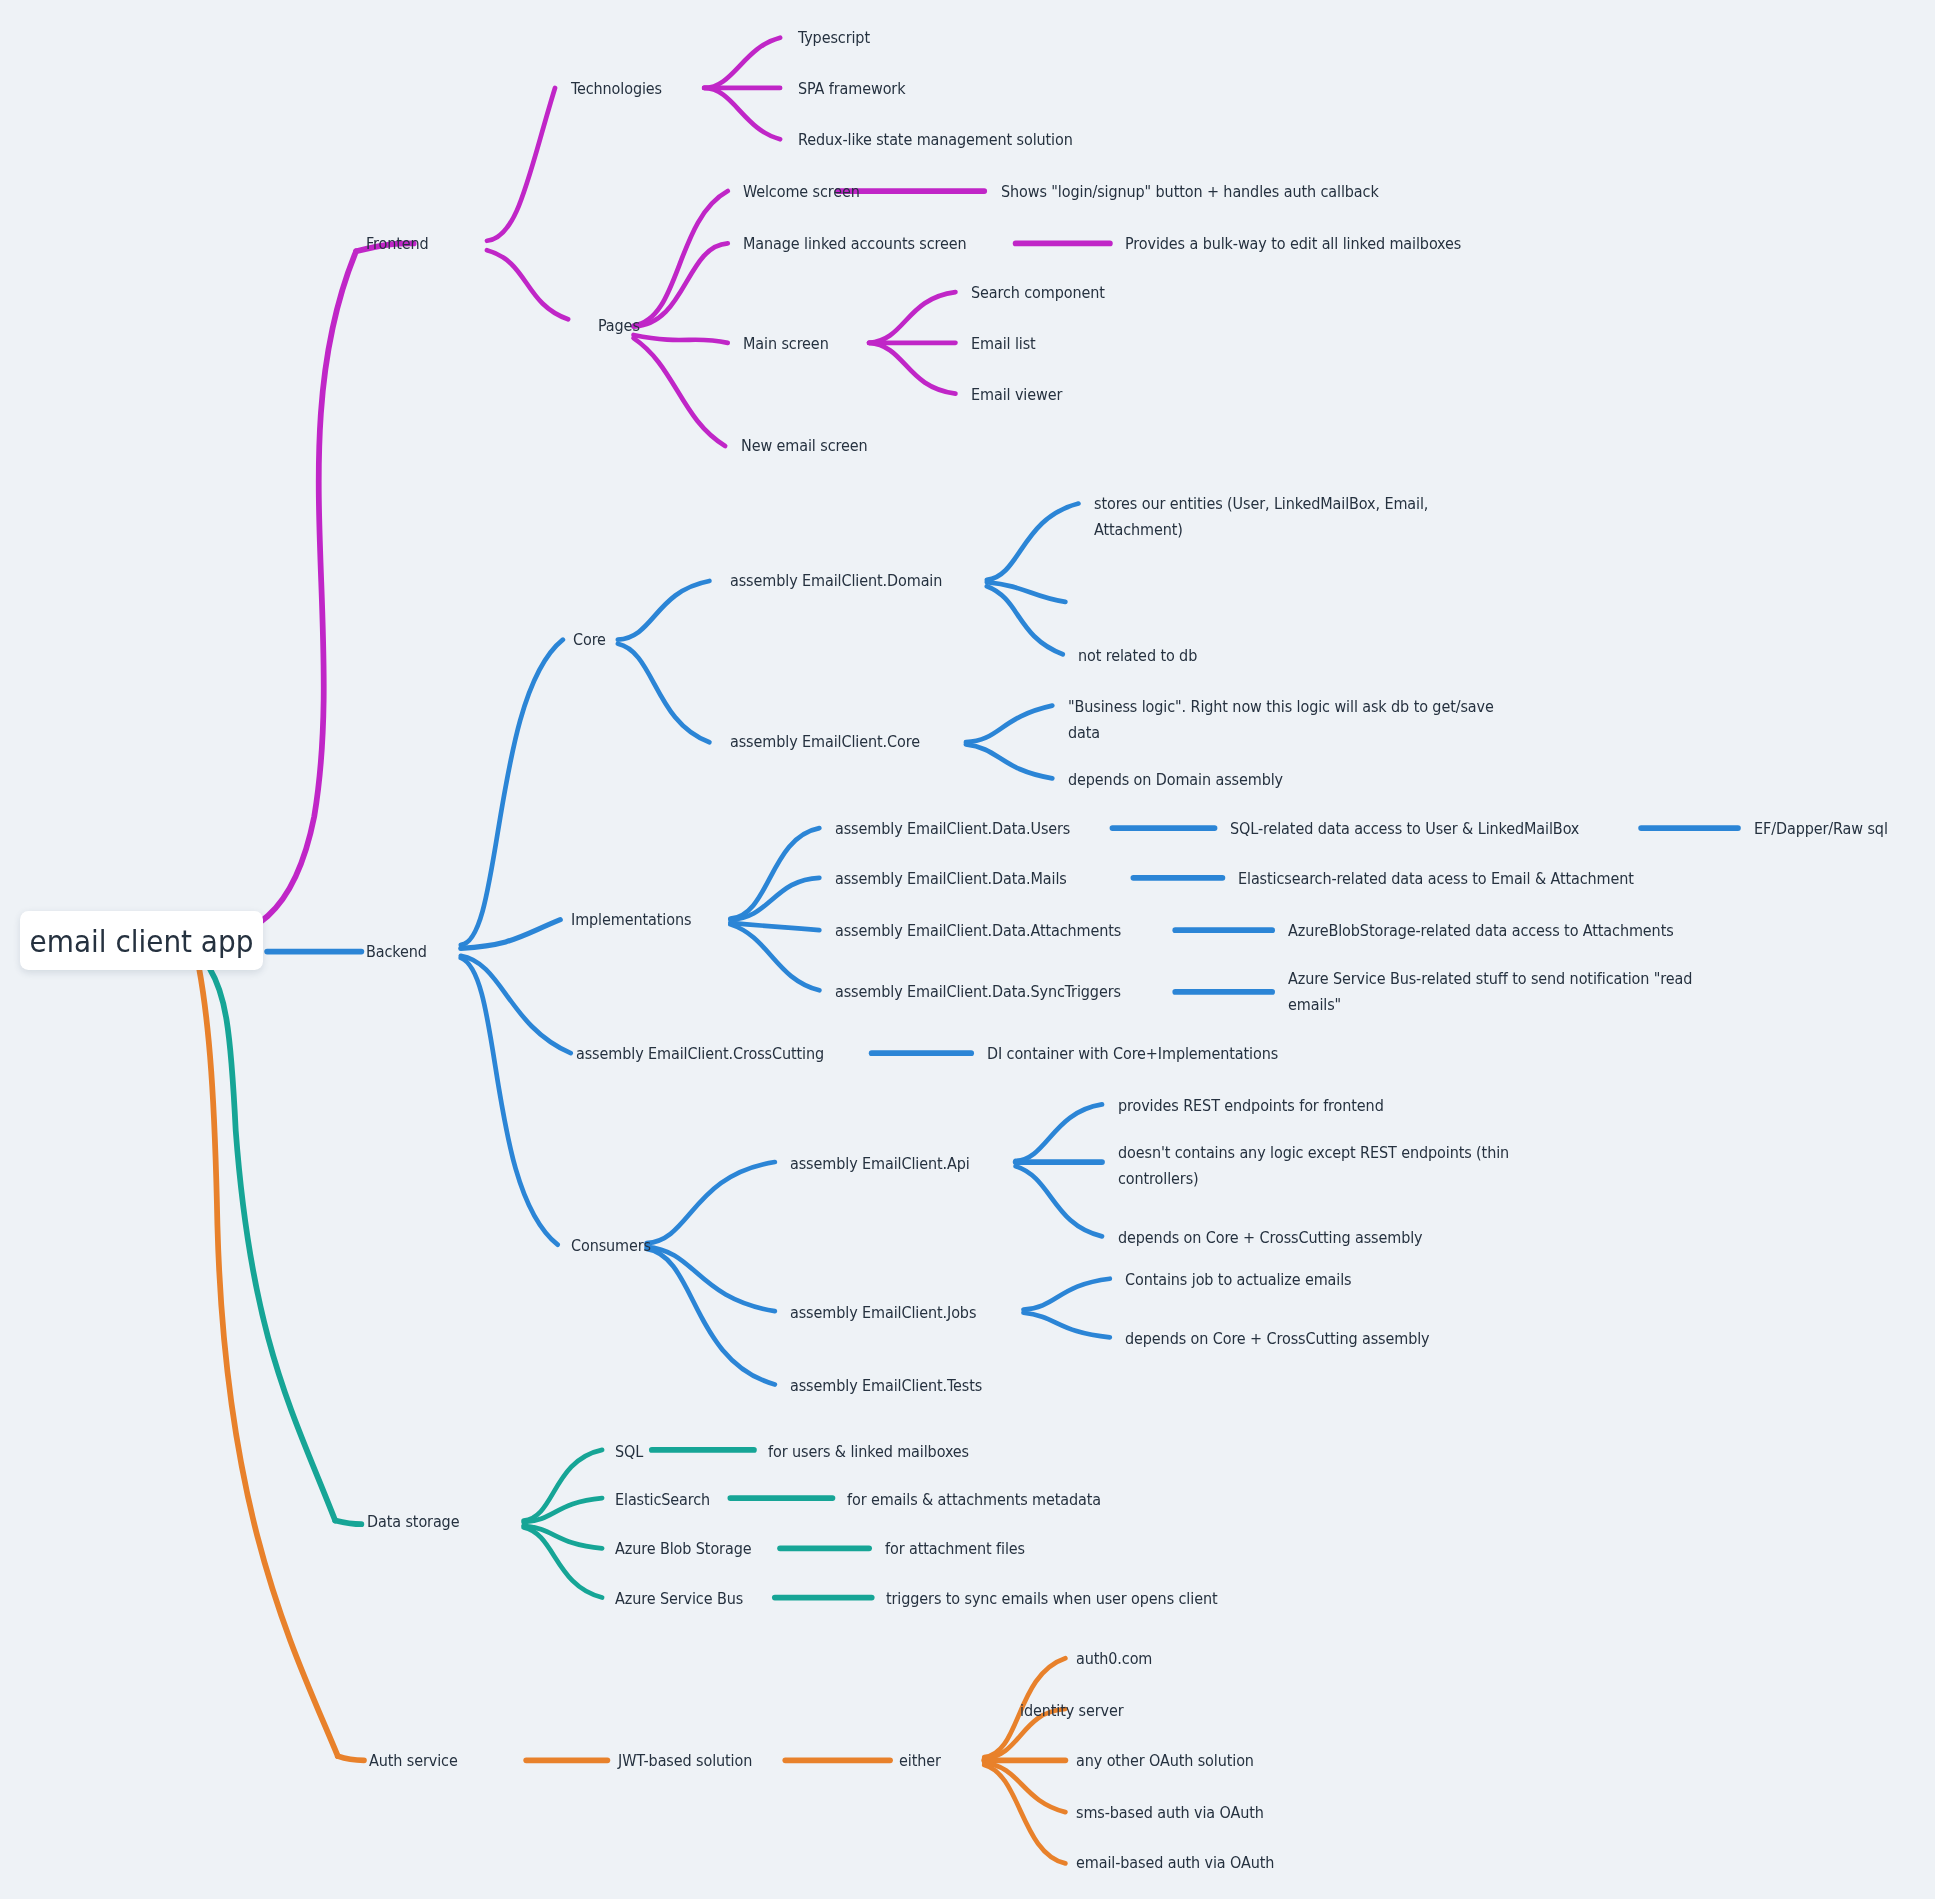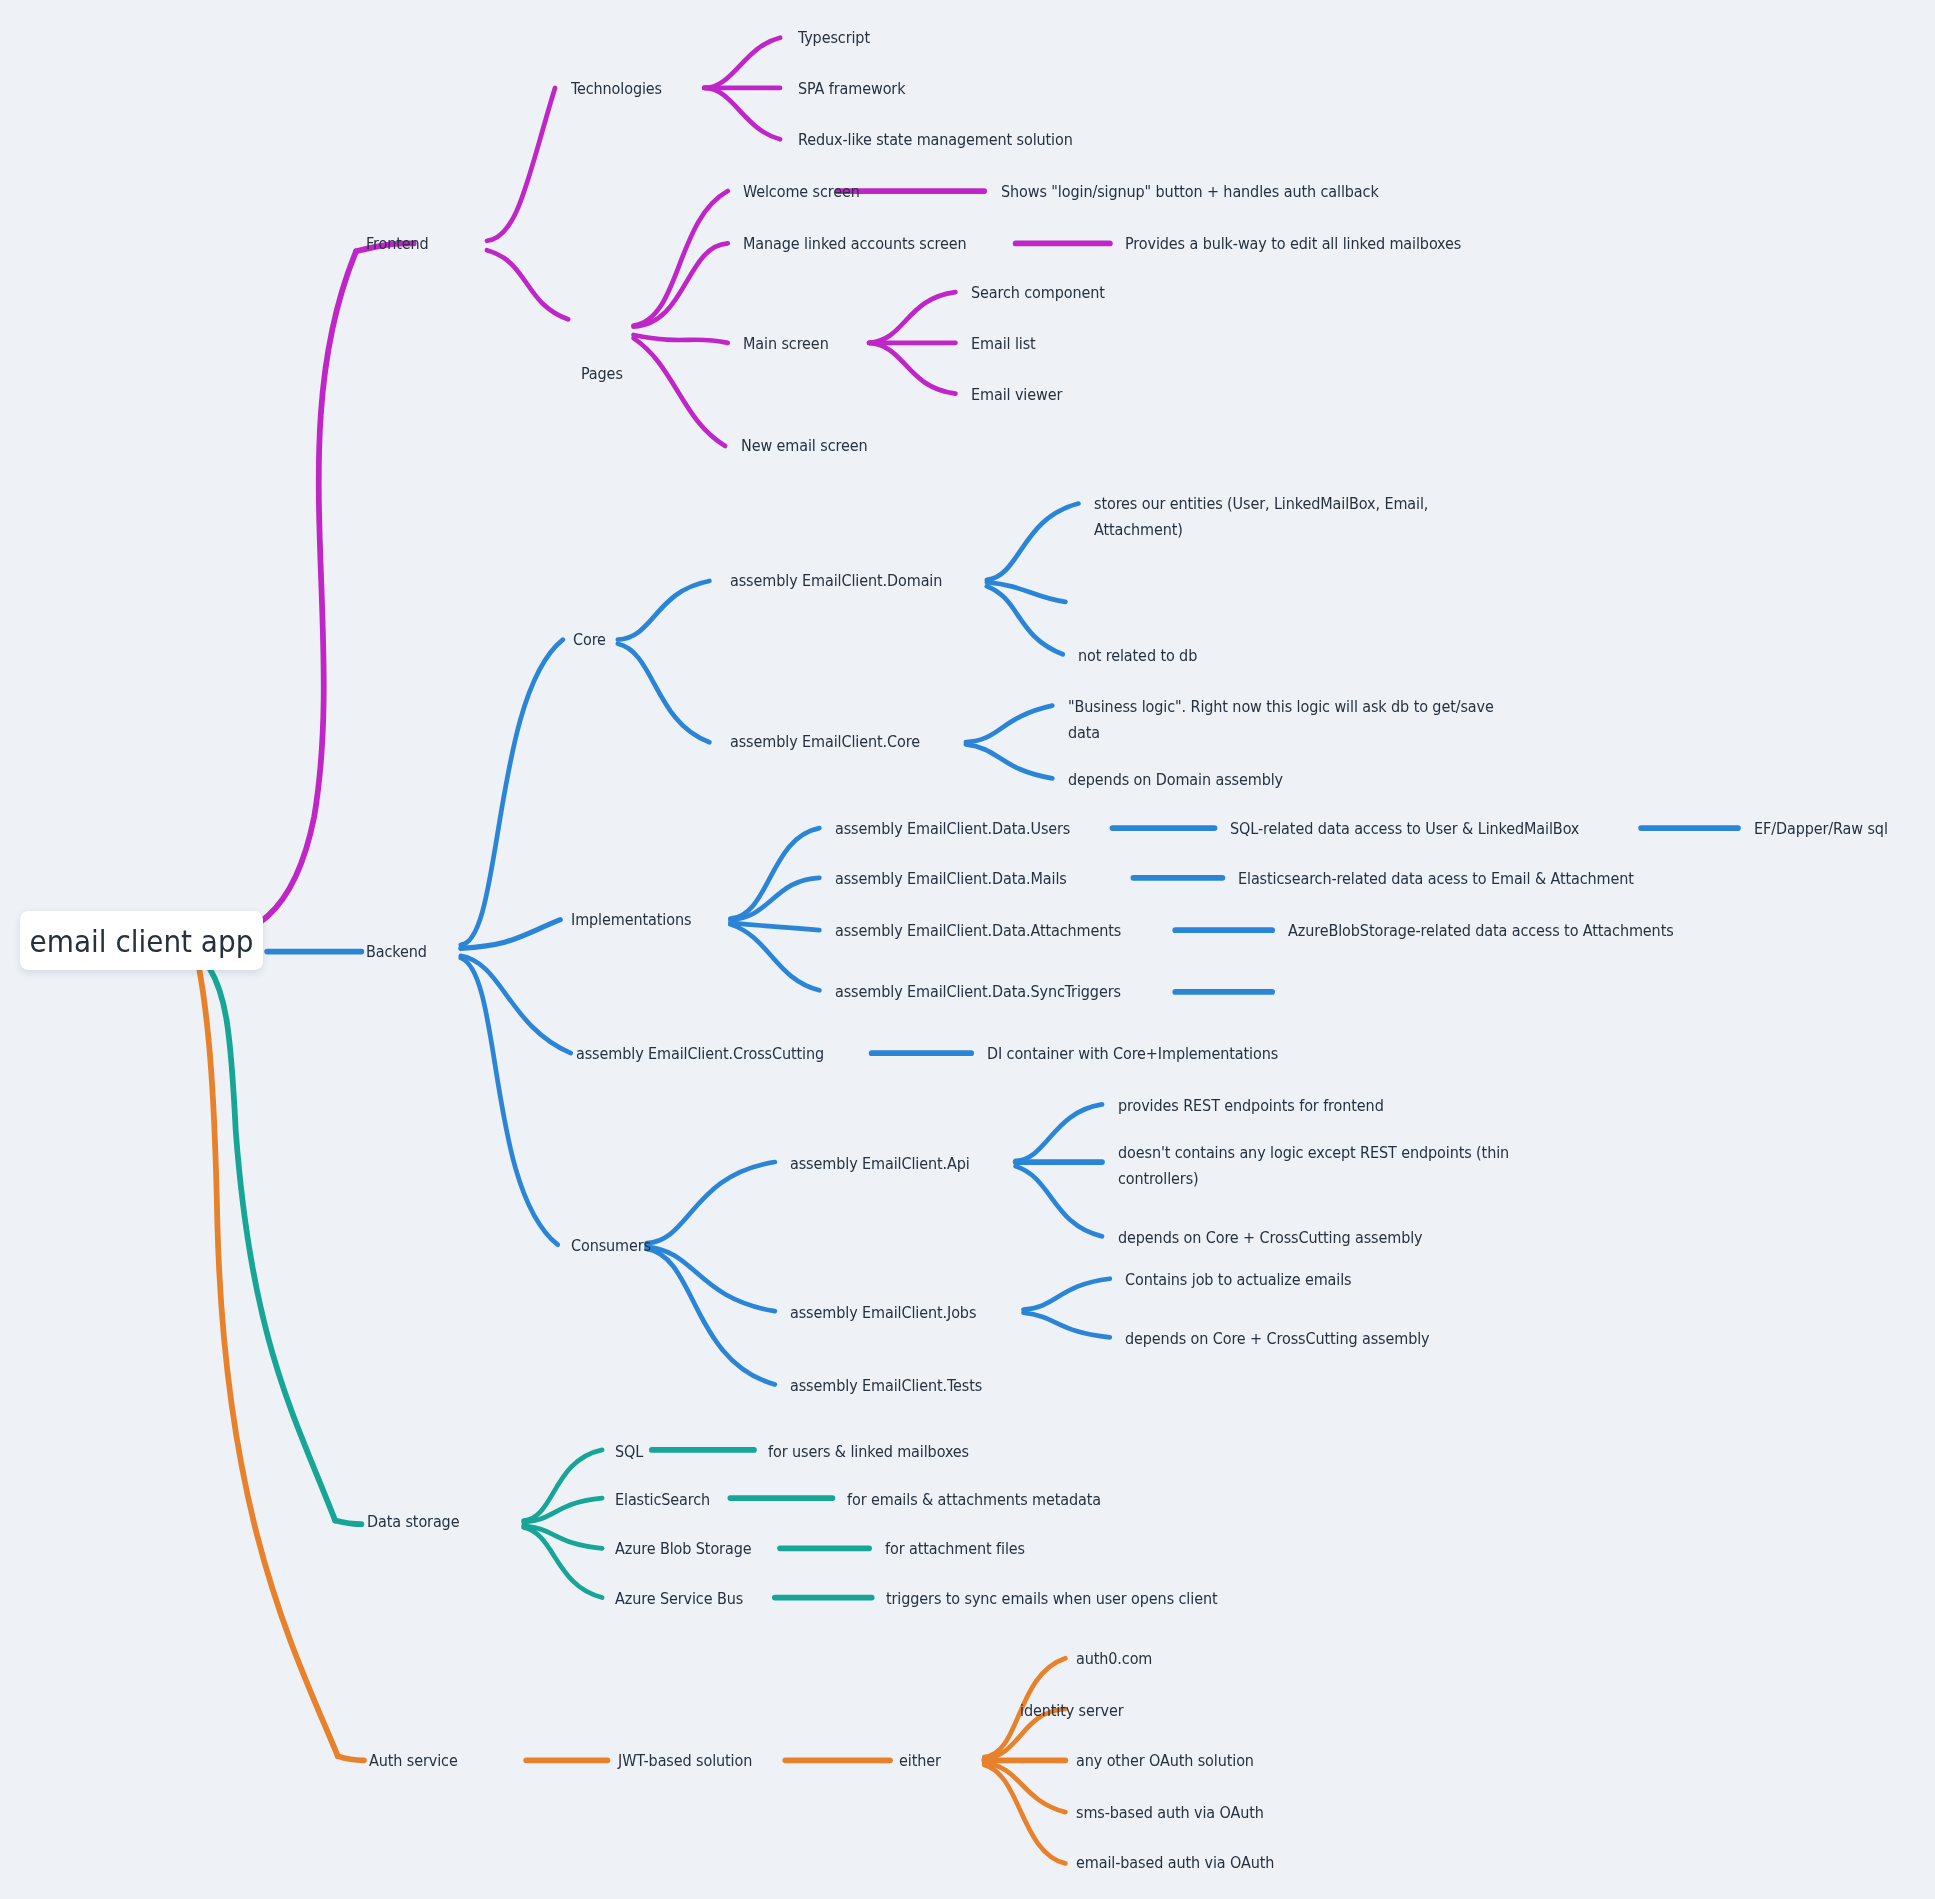--- a/index.html
+++ b/index.html
@@ -127,21 +127,21 @@
   <div class="root" style="left:20px;top:911px;width:243px;height:59px;">
     <span>email client app</span>
   </div>
 
   <div class="node" style="left:366px;top:231px;">Frontend</div>
   <div class="node" style="left:571px;top:76px;">Technologies</div>
   <div class="node" style="left:798px;top:25px;">Typescript</div>
   <div class="node" style="left:798px;top:76px;">SPA framework</div>
   <div class="node" style="left:798px;top:127px;">Redux-like state management solution</div>
 
-  <div class="node" style="left:581px;top:313px;margin-top:48px;">Pages</div>
+  <div class="node" style="left:598px;top:313px;">Pages</div>
   <div class="node" style="left:743px;top:179px;">Welcome screen</div>
   <div class="node" style="left:1001px;top:179px;">Shows "login/signup" button + handles auth callback</div>
   <div class="node" style="left:743px;top:231px;">Manage linked accounts screen</div>
   <div class="node" style="left:1125px;top:231px;">Provides a bulk-way to edit all linked mailboxes</div>
   <div class="node" style="left:743px;top:331px;">Main screen</div>
   <div class="node" style="left:971px;top:280px;">Search component</div>
   <div class="node" style="left:971px;top:331px;">Email list</div>
   <div class="node" style="left:971px;top:382px;">Email viewer</div>
   <div class="node" style="left:741px;top:433px;">New email screen</div>
 
@@ -158,20 +158,21 @@
 
   <div class="node" style="left:571px;top:907px;">Implementations</div>
   <div class="node" style="left:835px;top:816px;">assembly EmailClient.Data.Users</div>
   <div class="node" style="left:1230px;top:816px;">SQL-related data access to User &amp; LinkedMailBox</div>
   <div class="node" style="left:1754px;top:816px;">EF/Dapper/Raw sql</div>
   <div class="node" style="left:835px;top:866px;">assembly EmailClient.Data.Mails</div>
   <div class="node" style="left:1238px;top:866px;">Elasticsearch-related data acess to Email &amp; Attachment</div>
   <div class="node" style="left:835px;top:918px;">assembly EmailClient.Data.Attachments</div>
   <div class="node" style="left:1288px;top:918px;">AzureBlobStorage-related data access to Attachments</div>
   <div class="node" style="left:835px;top:979px;">assembly EmailClient.Data.SyncTriggers</div>
+  <div class="node wrap" style="left:1288px;top:966px;width:440px;">Azure Service Bus-related stuff to send notification "read emails"</div>
 
   <div class="node" style="left:576px;top:1041px;text-align:right;">assembly EmailClient.CrossCutting</div>
   <div class="node" style="left:987px;top:1041px;">DI container with Core+Implementations</div>
 
   <div class="node" style="left:571px;top:1233px;">Consumers</div>
   <div class="node" style="left:790px;top:1151px;">assembly EmailClient.Api</div>
   <div class="node" style="left:1118px;top:1093px;">provides REST endpoints for frontend</div>
   <div class="node wrap" style="left:1118px;top:1140px;width:445px;">doesn't contains any logic except REST endpoints (thin controllers)</div>
   <div class="node" style="left:1118px;top:1225px;">depends on Core + CrossCutting assembly</div>
   <div class="node" style="left:790px;top:1300px;">assembly EmailClient.Jobs</div>

